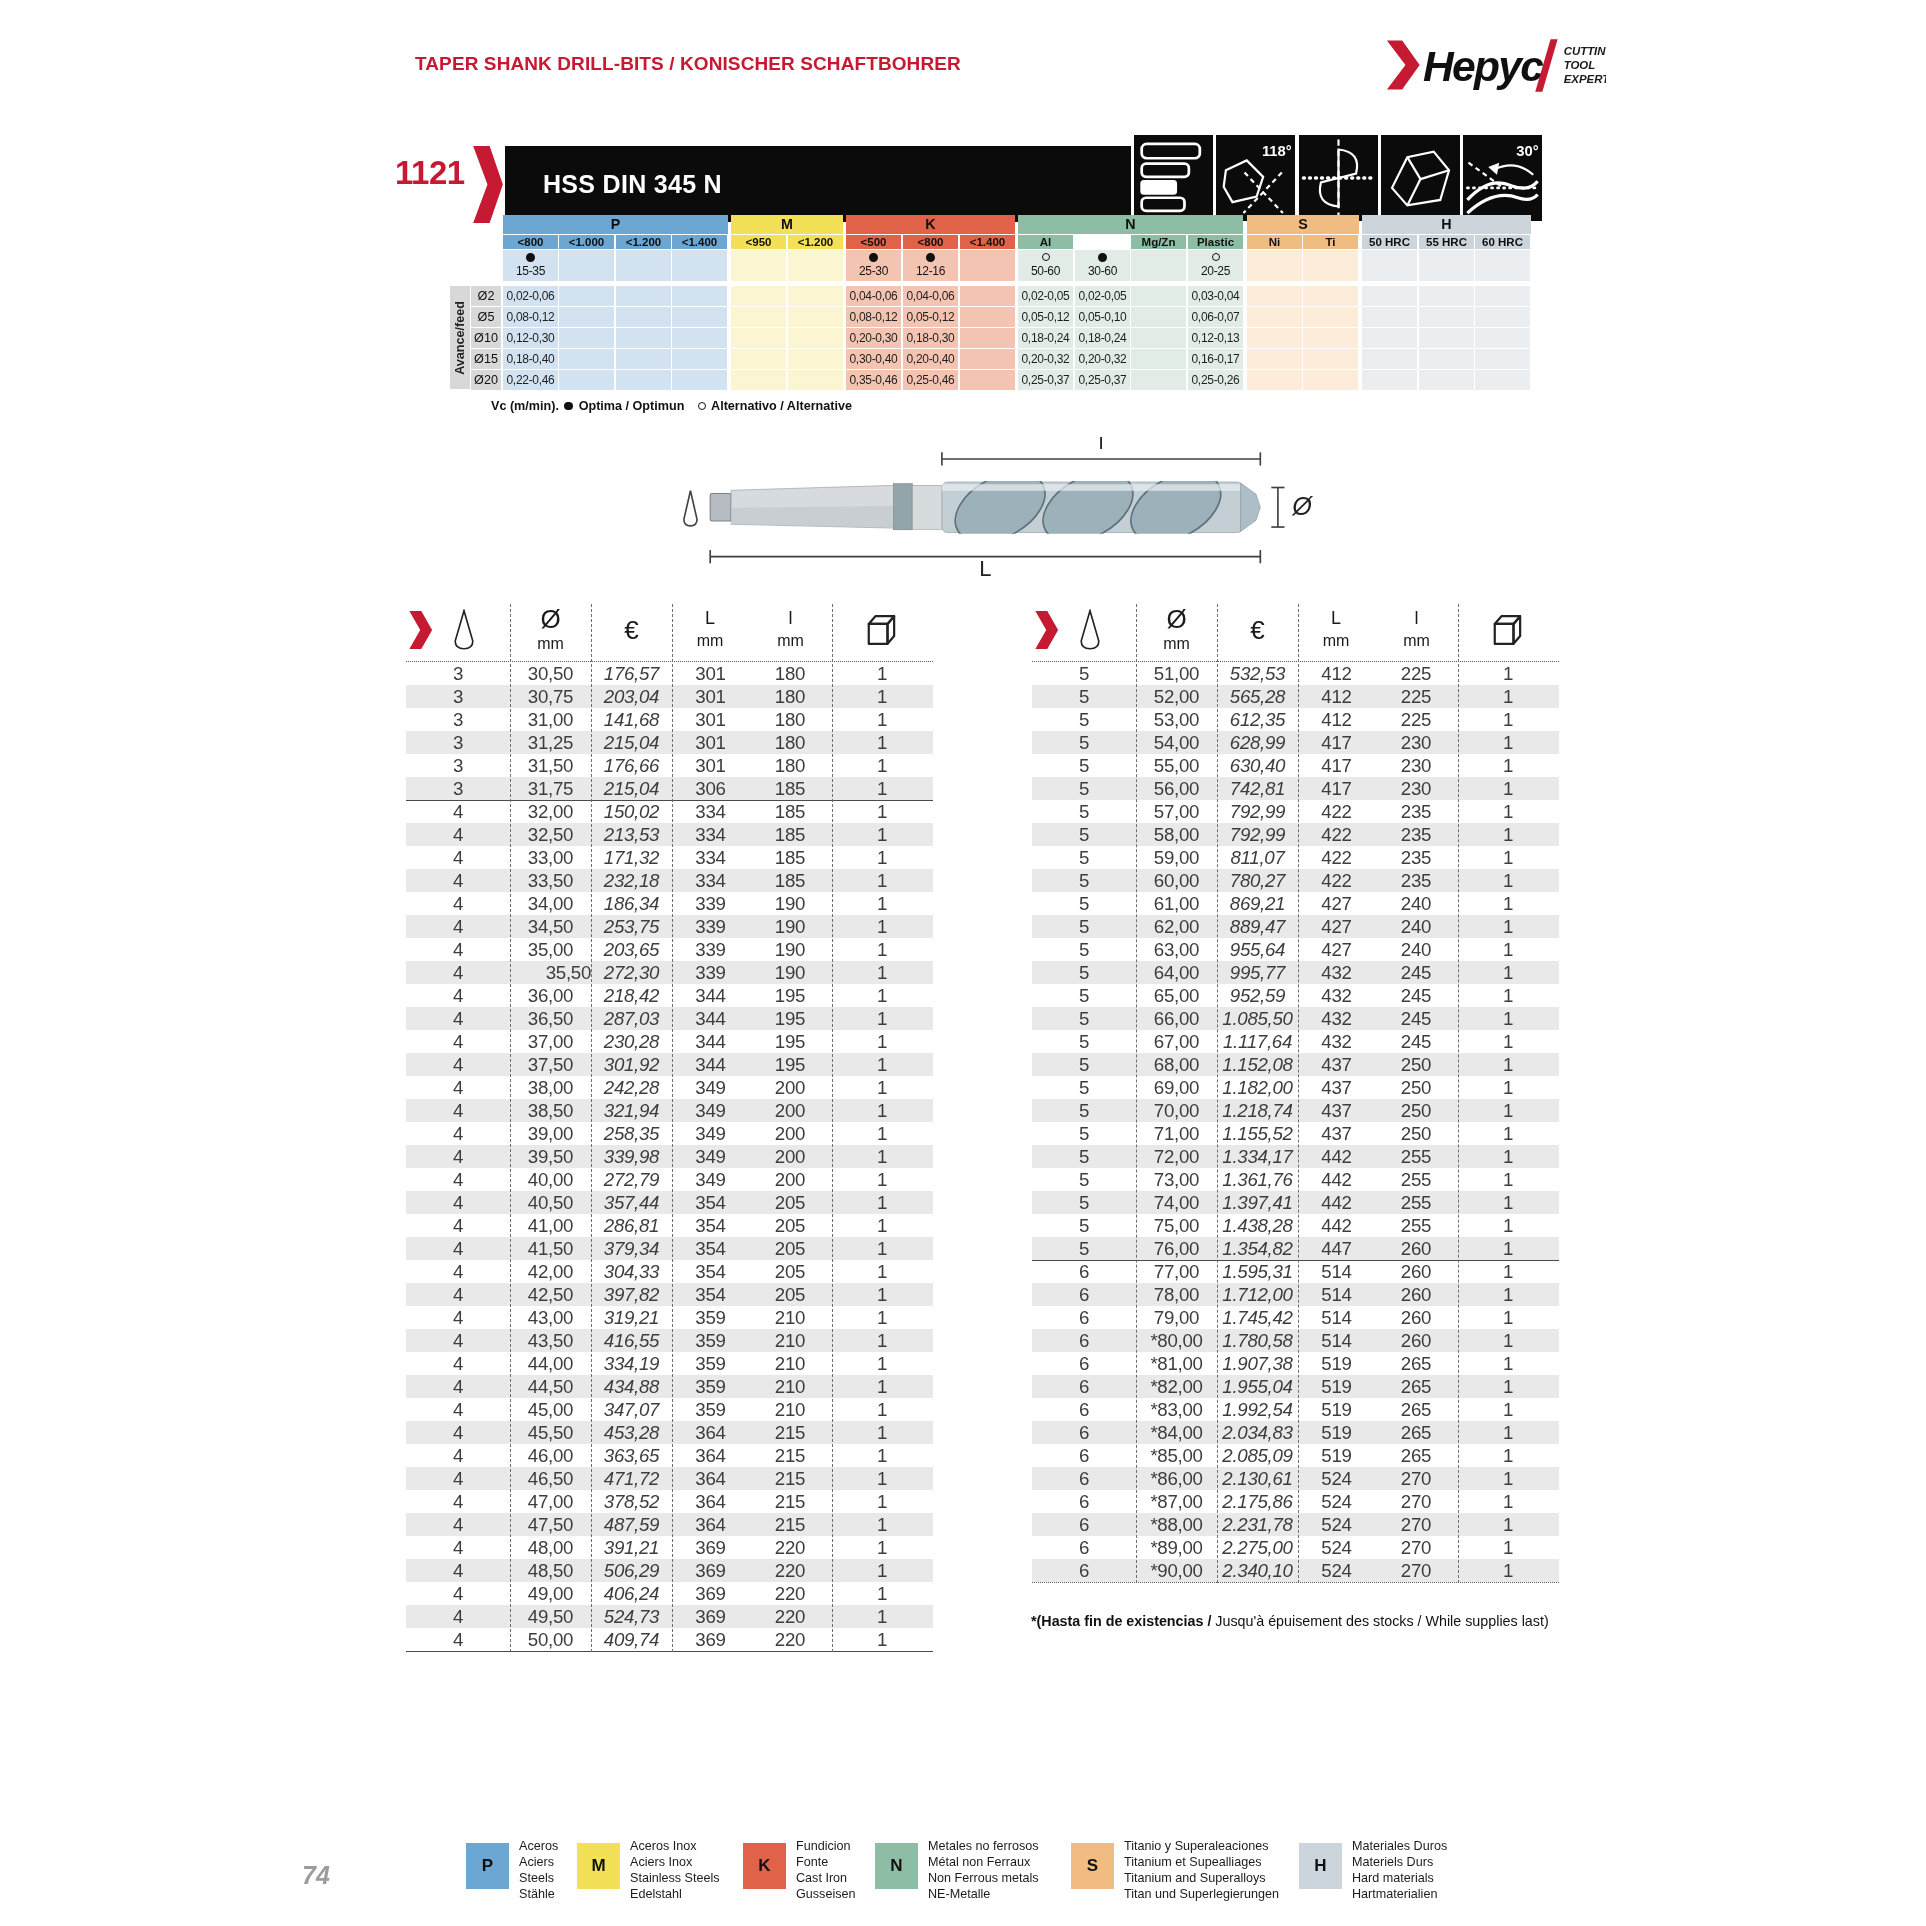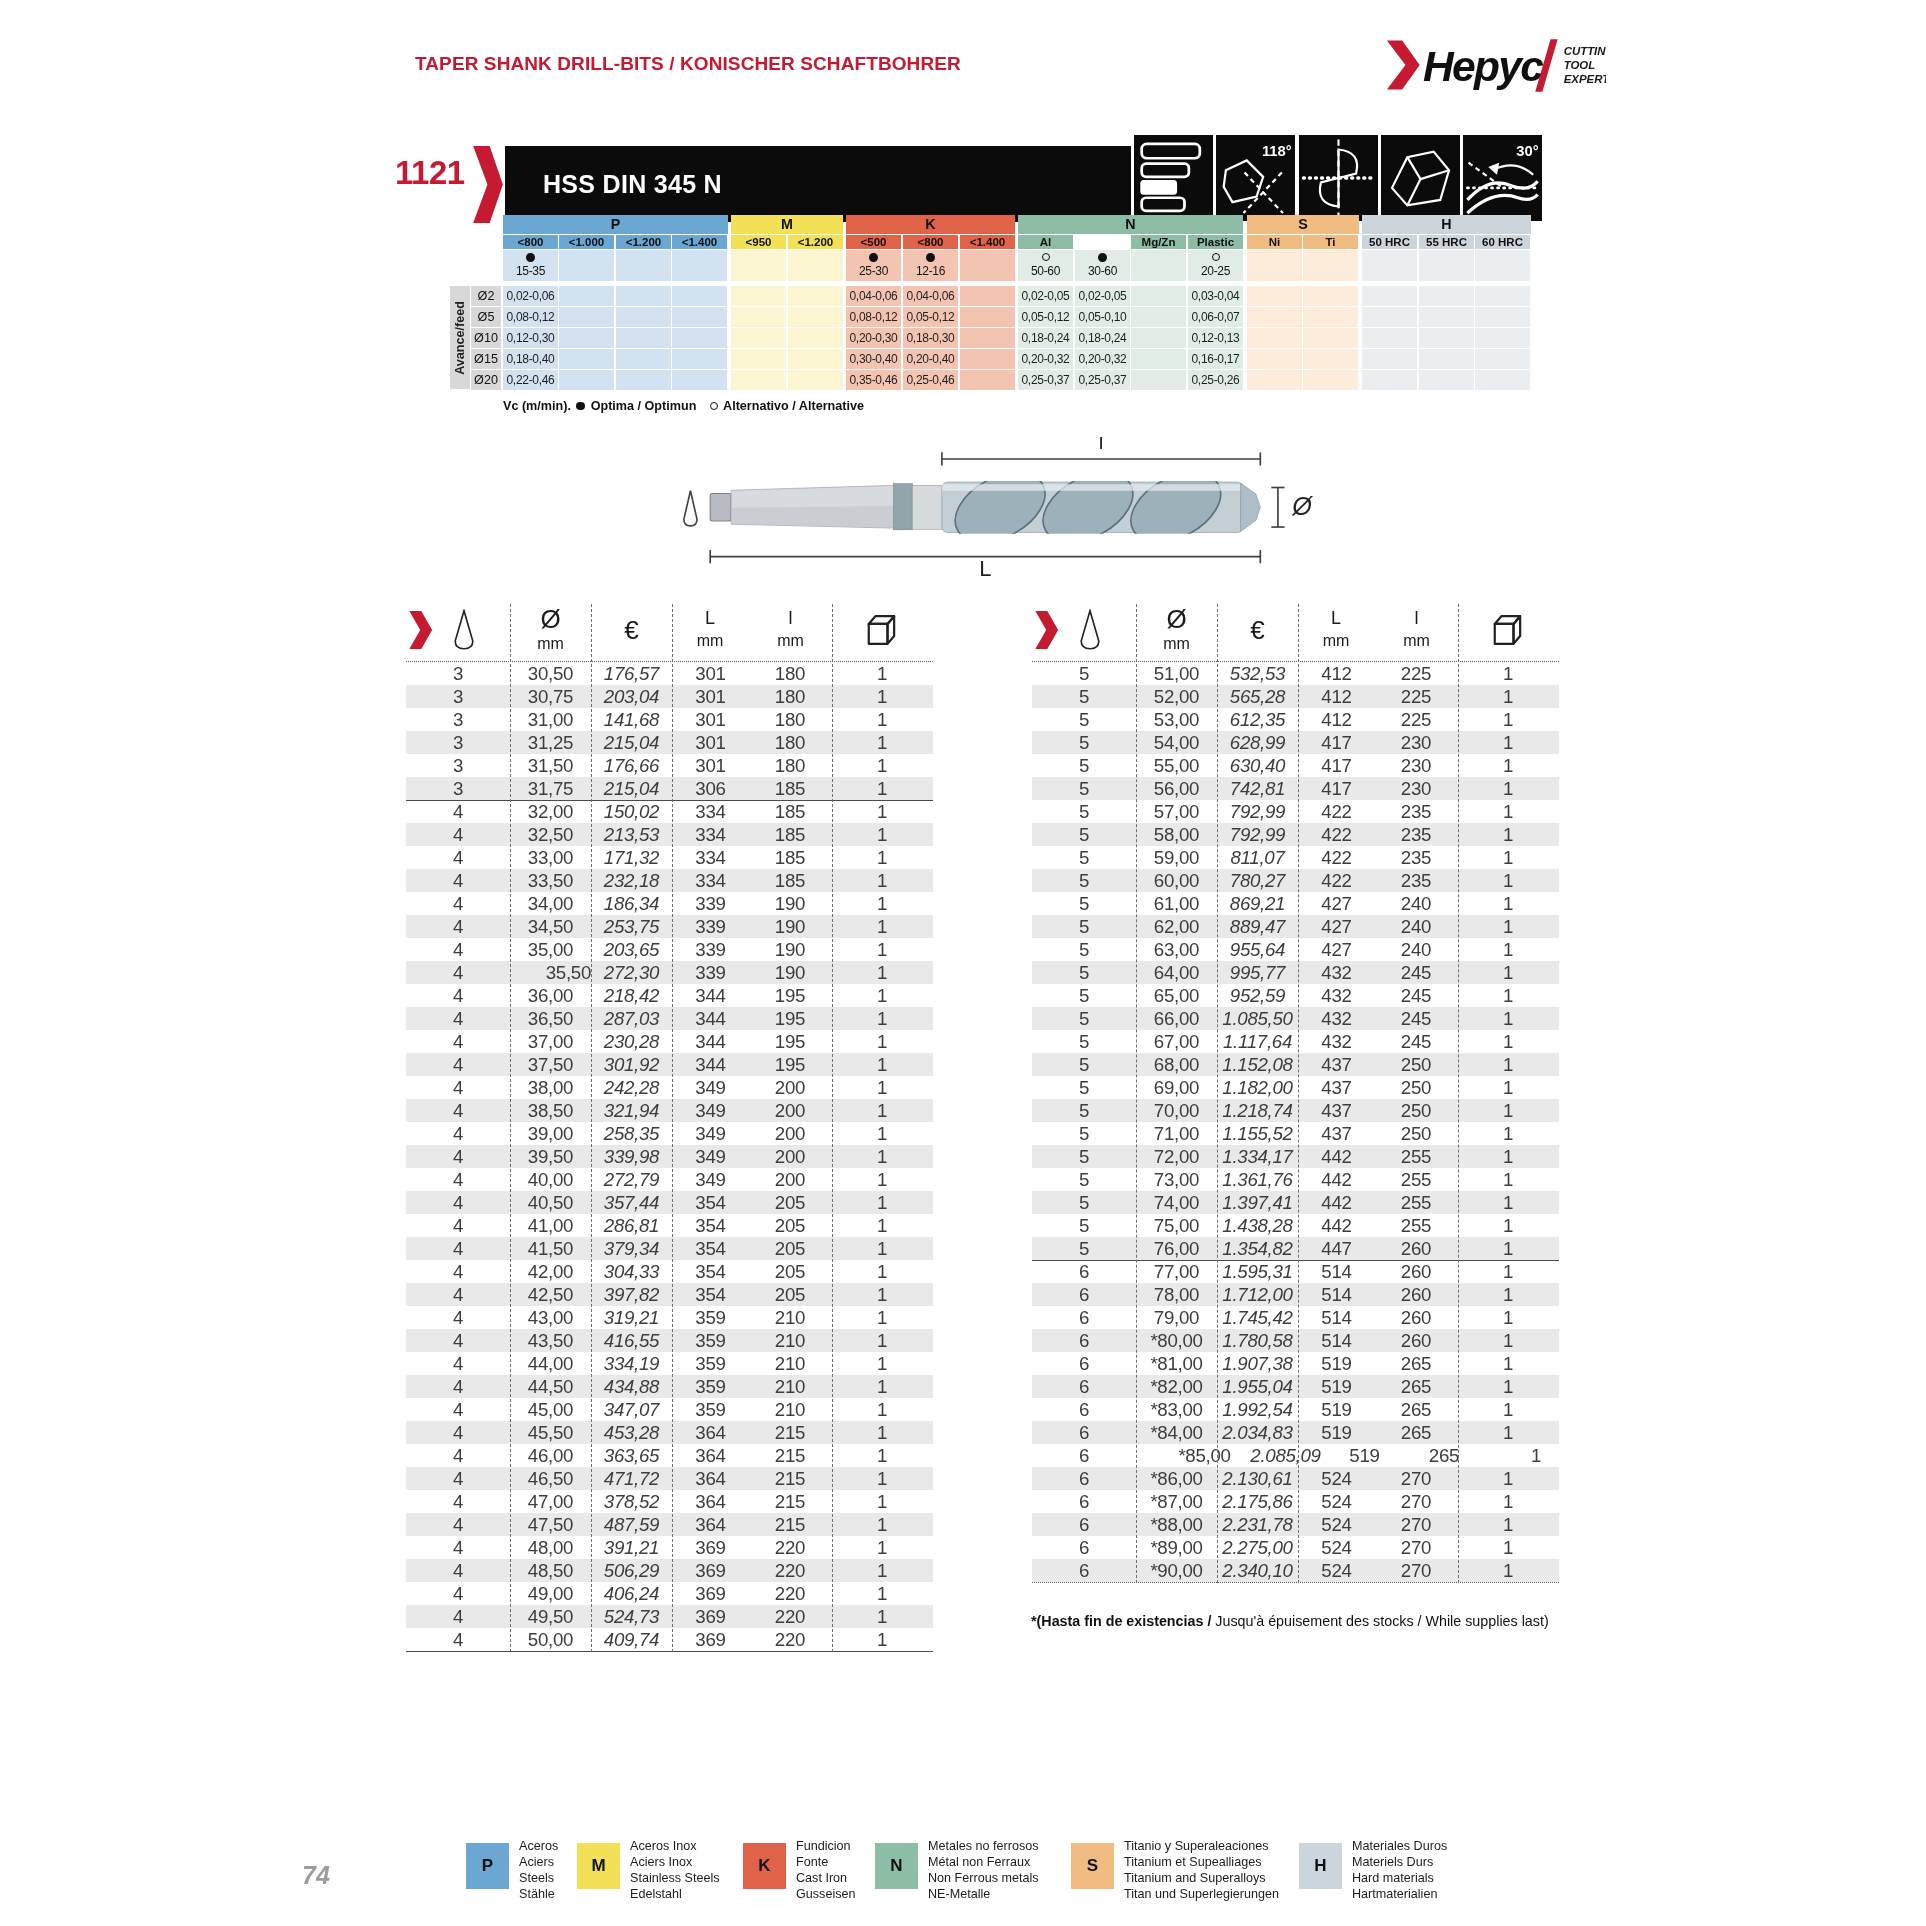--- a/index.html
+++ b/index.html
@@ -270,21 +270,21 @@
     <div class="mt-cell mt-feed" style="left: 510px; top: 155px; width: 55px; height: 20px; background: rgb(244, 196, 178);"></div>
     <div class="mt-cell mt-feed" style="left: 568px; top: 155px; width: 55px; height: 20px; background: rgb(224, 236, 229);">0,25-0,37</div>
     <div class="mt-cell mt-feed" style="left: 625px; top: 155px; width: 55px; height: 20px; background: rgb(224, 236, 229);">0,25-0,37</div>
     <div class="mt-cell mt-feed" style="left: 681px; top: 155px; width: 55px; height: 20px; background: rgb(224, 236, 229);"></div>
     <div class="mt-cell mt-feed" style="left: 738px; top: 155px; width: 55px; height: 20px; background: rgb(224, 236, 229);">0,25-0,26</div>
     <div class="mt-cell mt-feed" style="left: 797px; top: 155px; width: 55px; height: 20px; background: rgb(252, 236, 217);"></div>
     <div class="mt-cell mt-feed" style="left: 853px; top: 155px; width: 55px; height: 20px; background: rgb(252, 236, 217);"></div>
     <div class="mt-cell mt-feed" style="left: 912px; top: 155px; width: 55px; height: 20px; background: rgb(235, 238, 241);"></div>
     <div class="mt-cell mt-feed" style="left: 969px; top: 155px; width: 55px; height: 20px; background: rgb(235, 238, 241);"></div>
     <div class="mt-cell mt-feed" style="left: 1025px; top: 155px; width: 55px; height: 20px; background: rgb(235, 238, 241);"></div>
-    <div class="mt-note" style="position: absolute; left: 53px; top: 184px;">
+    <div class="mt-note" style="position: absolute; left: 41px; top: 184px;">
       <div>Vc (m/min).</div>
       <div class="dot-f"></div>
       <div>Optima / Optimun</div>
       <div class="dot-o" style="margin-left: 7.7px;"></div>
       <div>Alternativo / Alternative</div>
     </div>
   </div>
 
 <svg class="abs" style="left:675px;top:437px;" width="648" height="140" viewBox="0 0 1180 255">
   <defs>
@@ -1001,21 +1001,21 @@
       <div class="pt-row gray">
         <div style="width: 104px;">6</div>
         <div style="width: 81px;">*84,00</div>
         <div class="price" style="width: 81px;">2.034,83</div>
         <div style="width: 77px;">519</div>
         <div style="width: 82px;">265</div>
         <div style="width: 102px;">1</div>
       </div>
       <div class="pt-row">
         <div style="width: 104px;">6</div>
-        <div style="width: 81px; padding-left: 28px;">*85,00</div>
+        <div style="width: 81px;">*85,00</div>
         <div class="price" style="width: 81px;">2.085,09</div>
         <div style="width: 77px;">519</div>
         <div style="width: 82px;">265</div>
         <div style="width: 102px;">1</div>
       </div>
       <div class="pt-row gray">
         <div style="width: 104px;">6</div>
         <div style="width: 81px;">*86,00</div>
         <div class="price" style="width: 81px;">2.130,61</div>
         <div style="width: 77px;">524</div>

